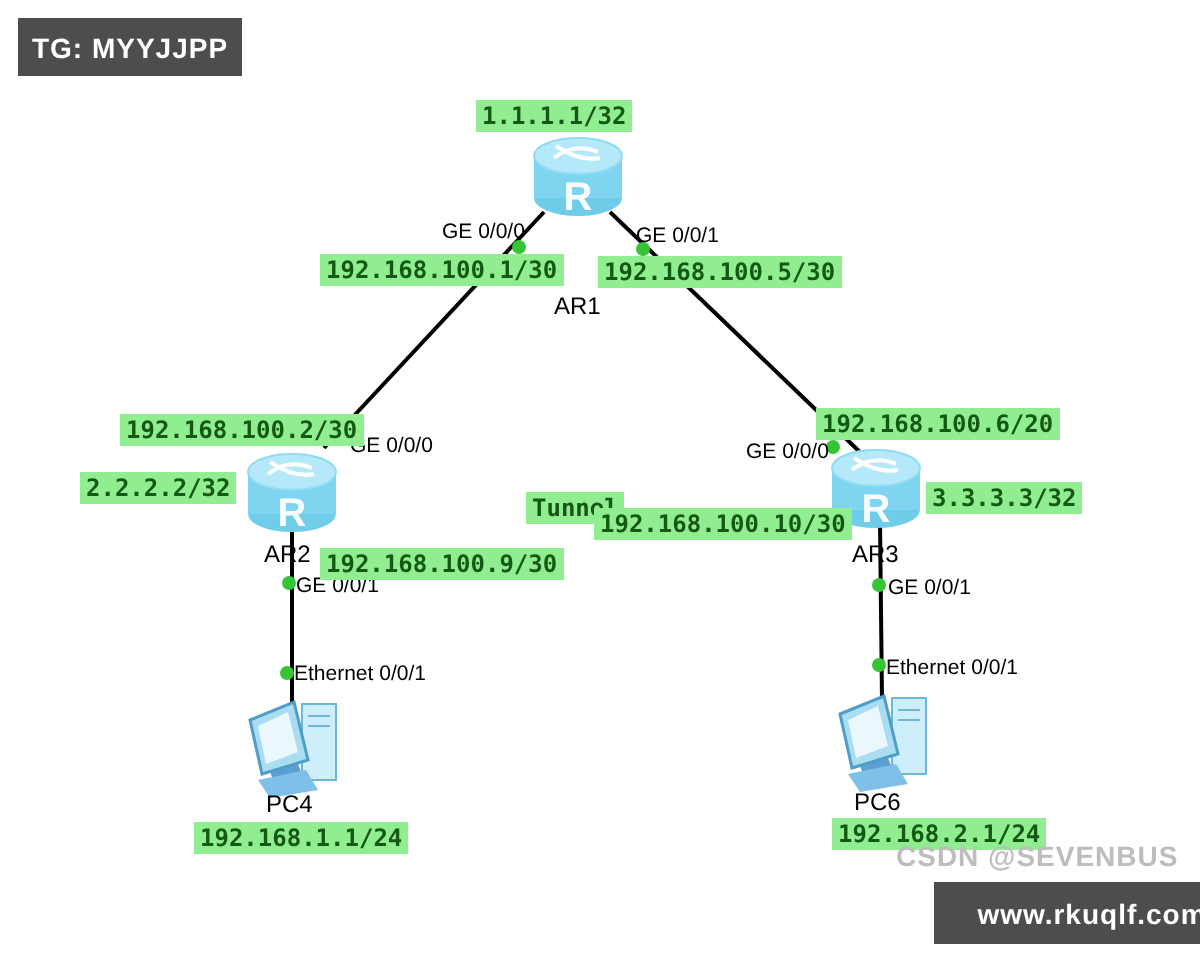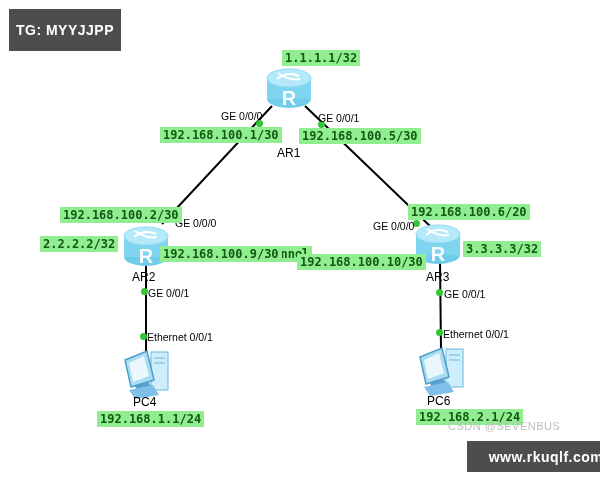--- a/index.html
+++ b/index.html
@@ -13,21 +13,21 @@
   .links-svg line{stroke:var(--line);stroke-width:2;}
   .dot{position:absolute;width:7px;height:7px;border-radius:50%;background:var(--dot);}
   .ip-label{position:absolute;display:inline-block;background:var(--label-bg);color:var(--label-fg);
             font-family:"DejaVu Sans Mono",monospace;font-size:12px;font-weight:bold;
             line-height:14px;padding:1px 3px;white-space:nowrap;}
   .if-label{position:absolute;font-size:10.5px;color:#000;white-space:nowrap;line-height:11px;}
   .dev-name{position:absolute;font-size:12px;color:#000;white-space:nowrap;line-height:12px;}
   .dark-box{position:absolute;background:var(--box-bg);color:var(--box-fg);
             display:flex;align-items:center;justify-content:center;
             font-weight:bold;font-size:14px;letter-spacing:.5px;white-space:nowrap;}
-  .watermark{position:absolute;color:var(--watermark-fg);font-size:11px;font-weight:normal;
+  .watermark{position:absolute;color:var(--watermark-fg);font-size:14px;font-weight:bold;
              letter-spacing:.5px;white-space:nowrap;}
   .icon{position:absolute;}
 </style>
 </head>
 <body>
 
 <div class="stage">
 
   <svg class="links-svg">
     <line x1="272" y1="106" x2="162" y2="224"></line>
@@ -107,31 +107,31 @@
 
   <span class="if-label" style="left:221px;top:111px;">GE 0/0/0</span>
   <span class="if-label" style="left:318px;top:113px;">GE 0/0/1</span>
   <span class="if-label" style="left:175px;top:218px;">GE 0/0/0</span>
   <span class="if-label" style="left:148px;top:288px;">GE 0/0/1</span>
   <span class="if-label" style="left:373px;top:221px;">GE 0/0/0</span>
   <span class="if-label" style="left:444px;top:289px;">GE 0/0/1</span>
   <span class="if-label" style="left:147px;top:332px;">Ethernet 0/0/1</span>
   <span class="if-label" style="left:443px;top:329px;">Ethernet 0/0/1</span>
 
-  <span class="ip-label" style="left:238px;top:50px;margin-left:44px;">1.1.1.1/32</span>
+  <span class="ip-label" style="left:238px;top:50px;">1.1.1.1/32</span>
   <span class="ip-label" style="left:160px;top:127px;">192.168.100.1/30</span>
   <span class="ip-label" style="left:299px;top:128px;">192.168.100.5/30</span>
   <span class="ip-label" style="left:60px;top:207px;">192.168.100.2/30</span>
   <span class="ip-label" style="left:408px;top:204px;">192.168.100.6/20</span>
   <span class="ip-label" style="left:40px;top:236px;">2.2.2.2/32</span>
   <span class="ip-label" style="left:463px;top:241px;">3.3.3.3/32</span>
   <span class="ip-label" style="left:263px;top:246px;">Tunnel</span>
-  <span class="ip-label" style="left:160px;top:246px;">192.168.100.9/30</span>
+  <span class="ip-label" style="left:160px;top:274px;">192.168.100.9/30</span>
   <span class="ip-label" style="left:297px;top:254px;">192.168.100.10/30</span>
   <span class="ip-label" style="left:97px;top:411px;">192.168.1.1/24</span>
   <span class="ip-label" style="left:416px;top:409px;">192.168.2.1/24</span>
 
   <span class="watermark" style="left:448px;top:420px;">CSDN @SEVENBUS</span>
 
-  <div class="dark-box" style="left:9px;top:9px;width:112px;height:42px;">TG: MYYJJPP</div>
+  <div class="dark-box" style="left:9px;top:9px;width:112px;height:29px;">TG: MYYJJPP</div>
   <div class="dark-box" style="left:467px;top:441px;width:158px;height:31px;">www.rkuqlf.com</div>
 
 </div>
 
 </body></html>

